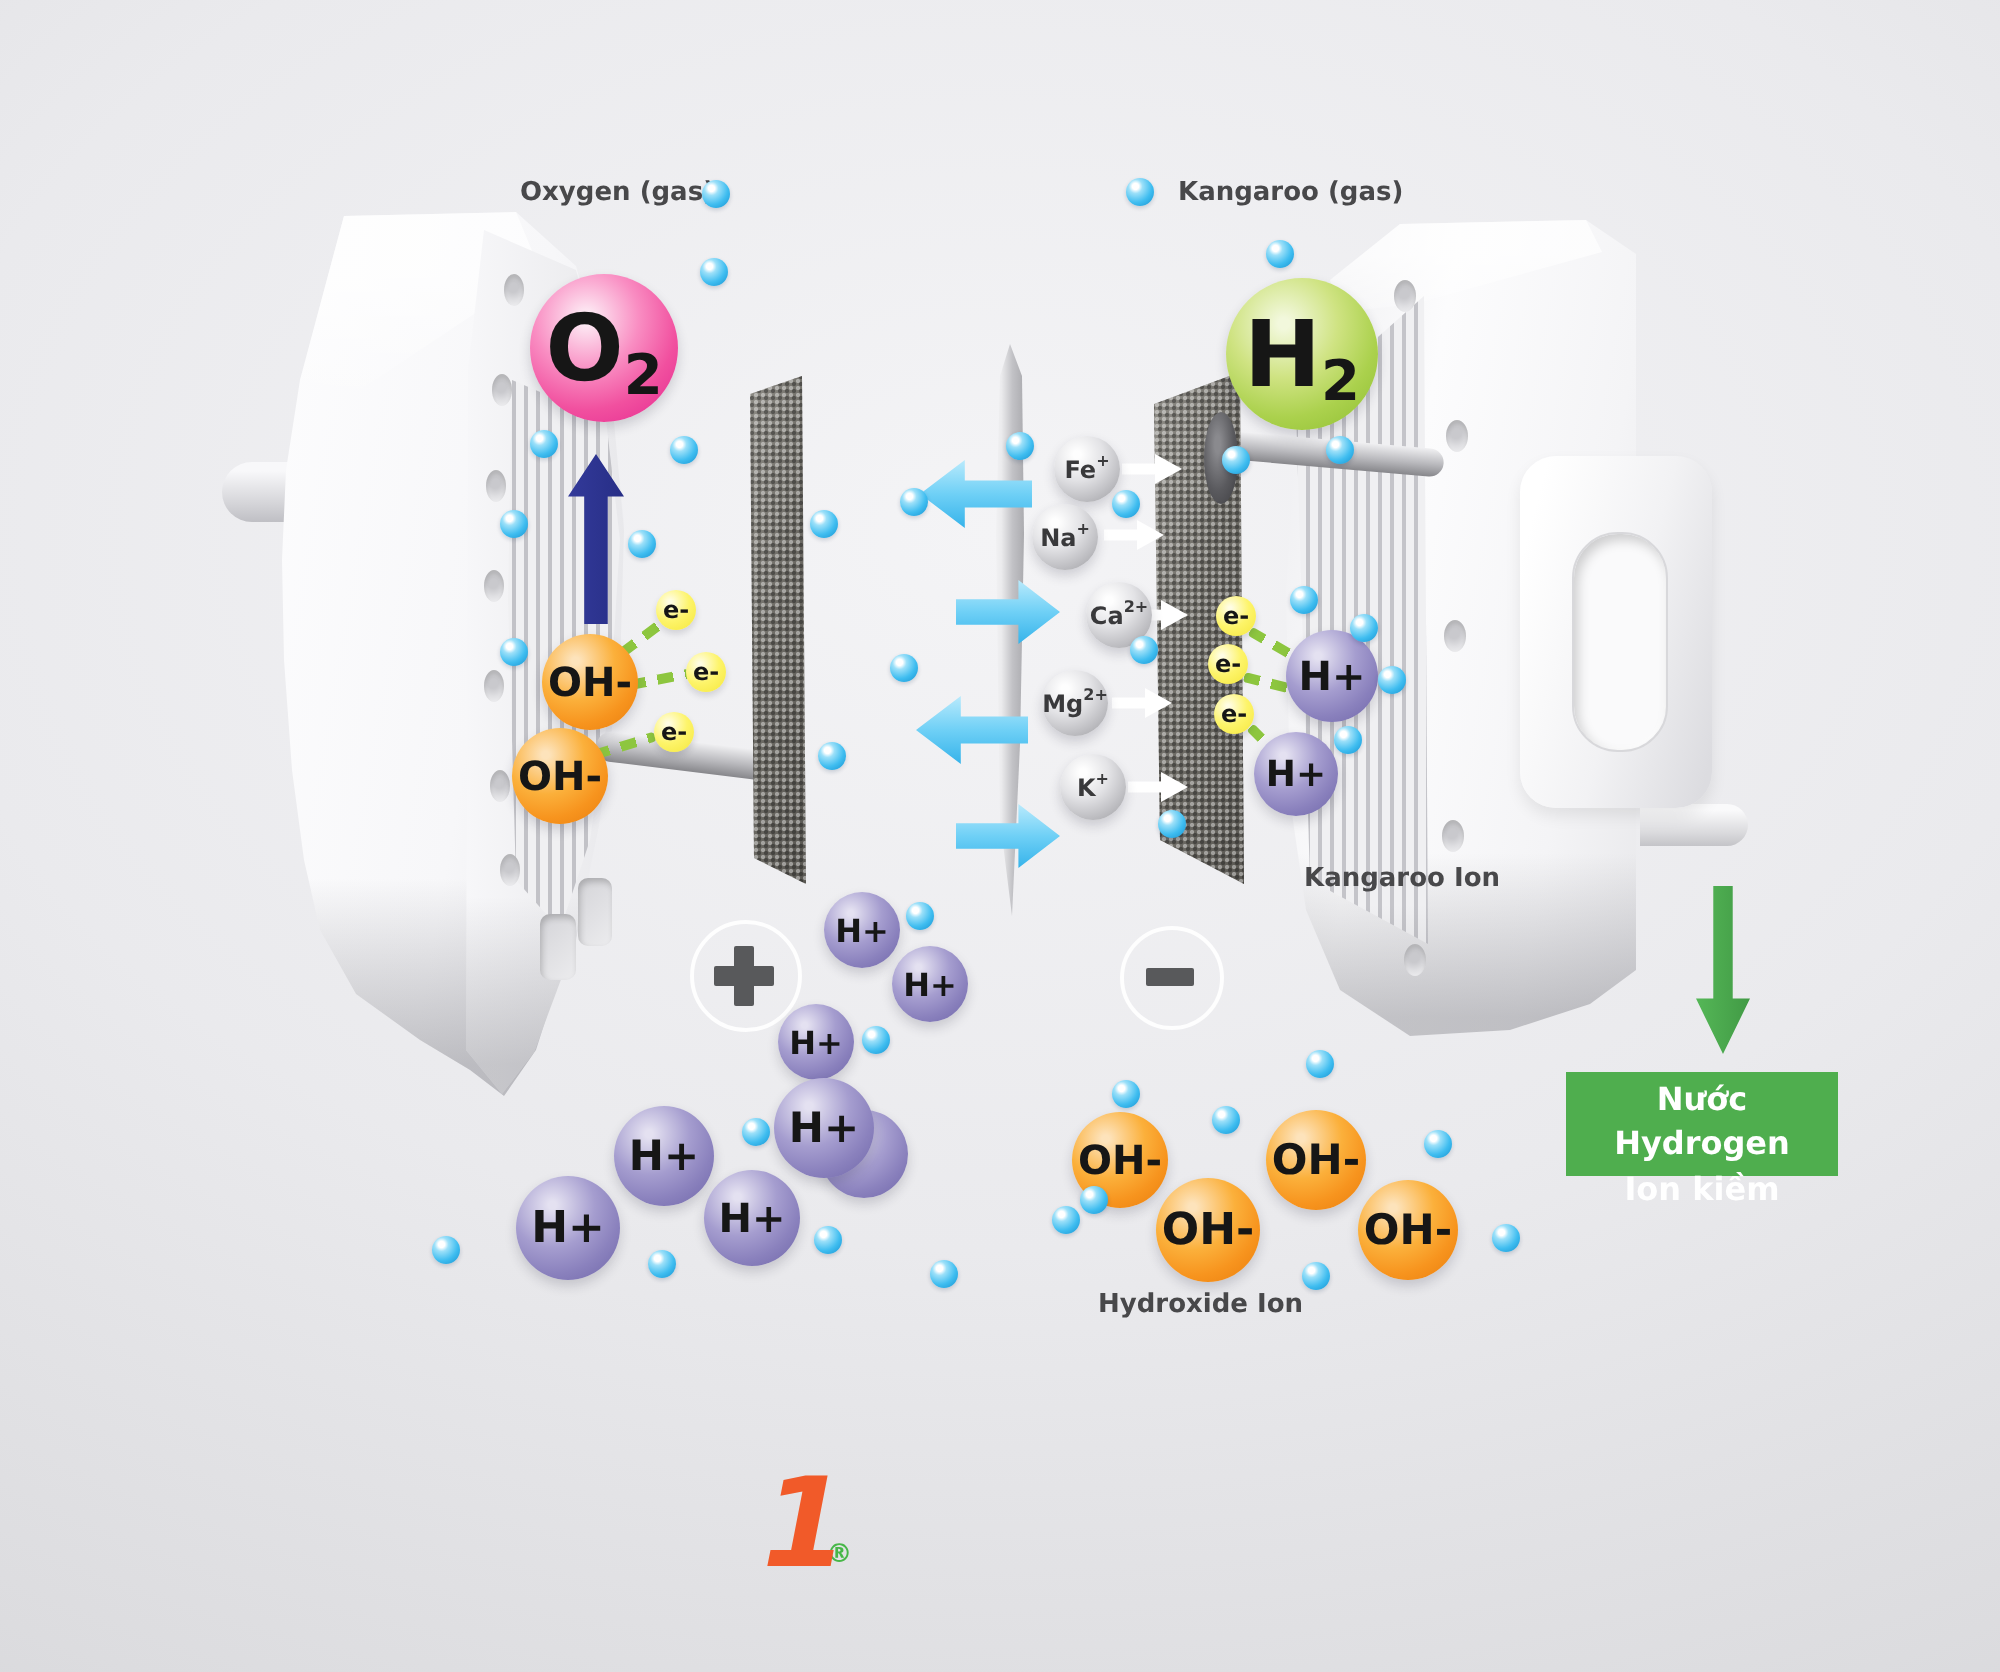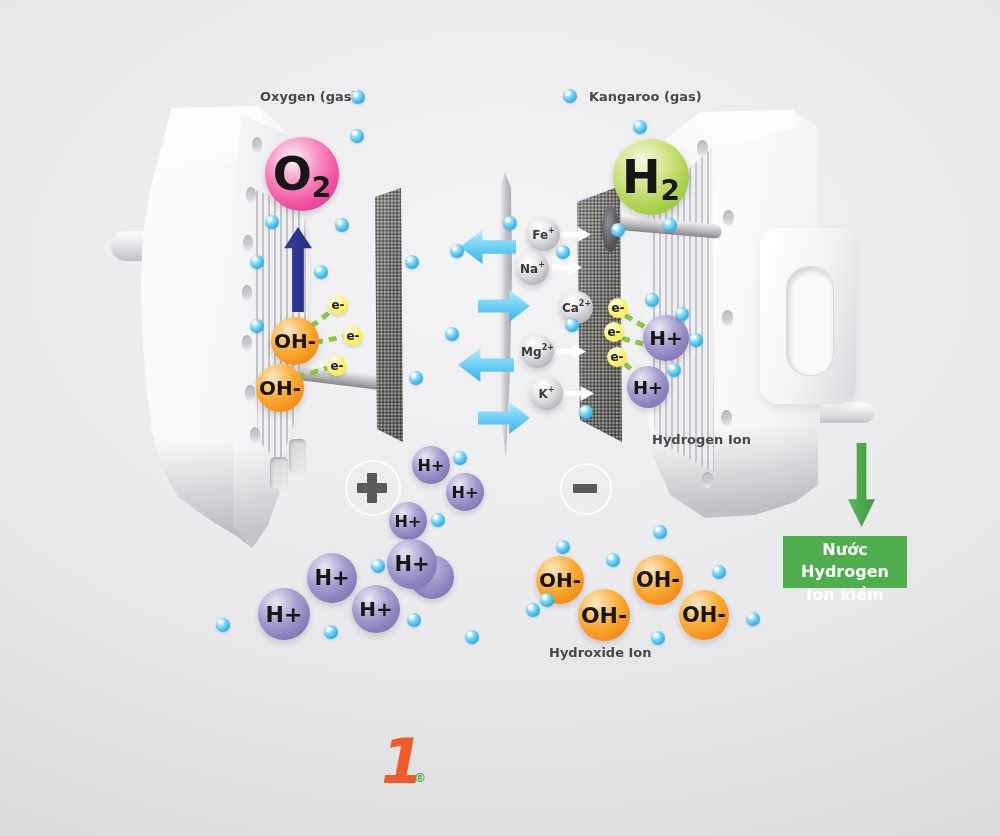--- a/index.html
+++ b/index.html
@@ -155,24 +155,24 @@
   <div class="ring" style="left:345px;top:460px;width:52px;height:52px;" aria-label="+">
     <div class="bar" style="left:10px;top:21px;width:30px;height:10px;"></div>
     <div class="bar" style="left:20px;top:11px;width:10px;height:30px;"></div>
   </div>
   <div class="ring" style="left:560px;top:463px;width:48px;height:48px;" aria-label="-">
     <div class="bar" style="left:11px;top:19px;width:24px;height:9px;"></div>
   </div>
 
   <div class="lbl" style="left:260px;top:89px;">Oxygen (gas)</div>
   <div class="lbl" style="left:589px;top:89px;">Kangaroo (gas)</div>
-  <div class="lbl" style="left:652px;top:432px;">Hydrogen Ion</div>
+  <div class="lbl" style="left:652px;top:432px;">Kangaroo Ion</div>
   <div class="lbl" style="left:549px;top:645px;">Hydroxide Ion</div>
 
-  <div class="greenbox" style="left:783px;top:536px;width:124px;height:49px;">
+  <div class="greenbox" style="left:783px;top:536px;width:136px;height:49px;">
     <div>Nước Hydrogen</div>
     <div>Ion kiềm</div>
   </div>
 
   <div class="logo" style="left:381px;top:734px;">
     <span class="one">1</span>
     <span class="reg">®</span>
   </div>
 
   <div id="gen">
@@ -237,21 +237,21 @@
       <div class="ball purple" style="left:643px;top:315px;width:46px;height:46px;font-size:20px;">H+</div>
       <div class="ball purple" style="left:627px;top:366px;width:42px;height:42px;font-size:18px;">H+</div>
       <div class="ball gray" style="left:527px;top:218px;width:33px;height:33px;font-size:12px;">
         <span>Fe</span>
         <span class="ion-sup">+</span>
       </div>
       <div class="ball gray" style="left:516px;top:252px;width:33px;height:33px;font-size:12px;">
         <span>Na</span>
         <span class="ion-sup">+</span>
       </div>
-      <div class="ball gray" style="left:560px;top:291px;width:33px;height:33px;font-size:12px;">
+      <div class="ball gray" style="left:543px;top:291px;width:33px;height:33px;font-size:12px;">
         <span>Ca</span>
         <span class="ion-sup">2+</span>
       </div>
       <div class="ball gray" style="left:521px;top:335px;width:33px;height:33px;font-size:12px;">
         <span>Mg</span>
         <span class="ion-sup">2+</span>
       </div>
       <div class="ball gray" style="left:530px;top:377px;width:33px;height:33px;font-size:12px;">
         <span>K</span>
         <span class="ion-sup">+</span>

